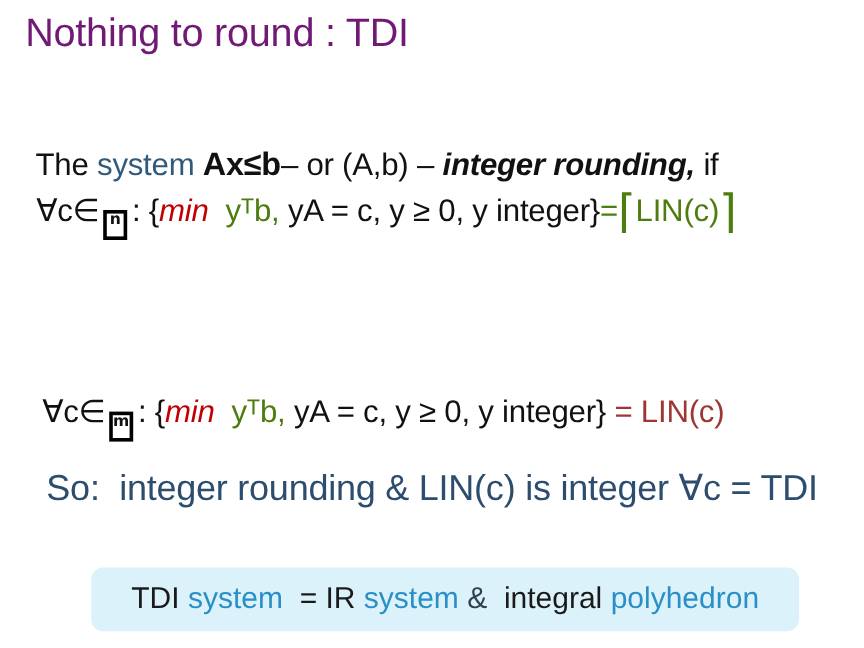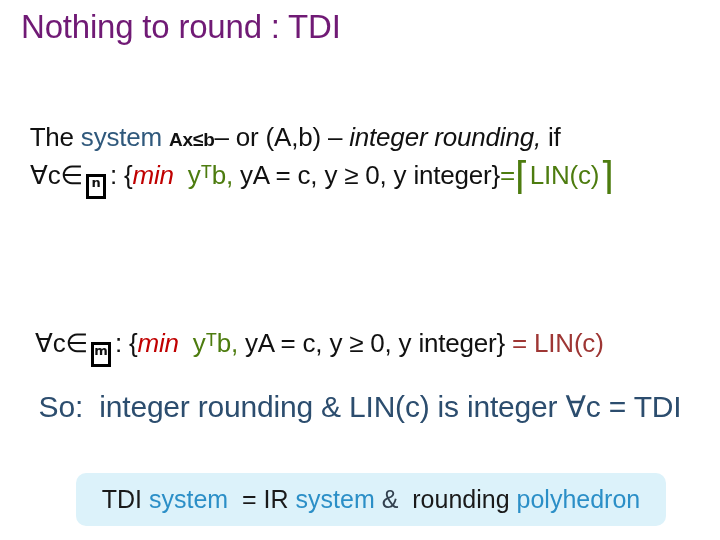--- a/index.html
+++ b/index.html
@@ -17,22 +17,22 @@
   }
   .p1l1 { top:91px;  left:2px; }
   .p1l2 { top:129px; left:2px; }
   .p2l1 { top:241px; left:7px; }
   .p2l2 { top:297px; left:7px; }
   .so   { top:389px; left:0; right:0; text-align:center; color:#2C4D6E; font-size:30px; }
   .blue  { color:#30597C; }
   .red   { color:#C00000;font-style:italic; }
   .dred  { color:#4d7c0f; }
   .brick { color:#9E3634; }
-  .it    { font-style:italic; }
-  .bmath { font-weight:700; font-size:19px; }
+  .it    { font-style:italic;font-weight:bold; }
+  .bmath { font-weight:700; font-size:27px; }
   .ceil  { font-family:"DejaVu Sans", sans-serif; font-size:38px; line-height:0; vertical-align:-5px; }
   .tofu {
     display:inline-block; box-sizing:border-box; width:20px; height:25px;
     border:3px solid #000; vertical-align:-3px; text-align:center;
     font-size:13px; font-weight:700; line-height:12px; margin:0 4px 0 3px;
     font-family:"DejaVu Sans", sans-serif; white-space:normal;
   }
   .footer-box {
     position:absolute; left:76px; top:473px; width:590px; height:53px;
     background:#DCF2FA; border-radius:10px;
@@ -58,16 +58,16 @@
   </div>
 
 
   <div class="line p2l2">
     <span>∀c∈</span><span class="tofu">m</span><span>: {</span><span class="red">min  </span><span class="dred">yᵀb,</span><span> yA = c, y ≥ 0, y integer}</span><span class="brick"> = </span><span class="brick">LIN(c)</span>
   </div>
 
   <div class="line so">So:  integer rounding &amp; LIN(c) is integer ∀c = TDI</div>
 
   <div class="footer-box">
-    <span>TDI </span><span class="fblue">system</span><span>  = IR </span><span class="fblue">system</span><span class="famp"> &amp;</span><span>  rounding </span><span class="fblue">polyhedron</span>
+    <span>TDI </span><span class="fblue">system</span><span>  = IR </span><span class="fblue">system</span><span class="famp"> &amp;</span><span>  integral </span><span class="fblue">polyhedron</span>
   </div>
 
 </div>
 
 </body></html>

